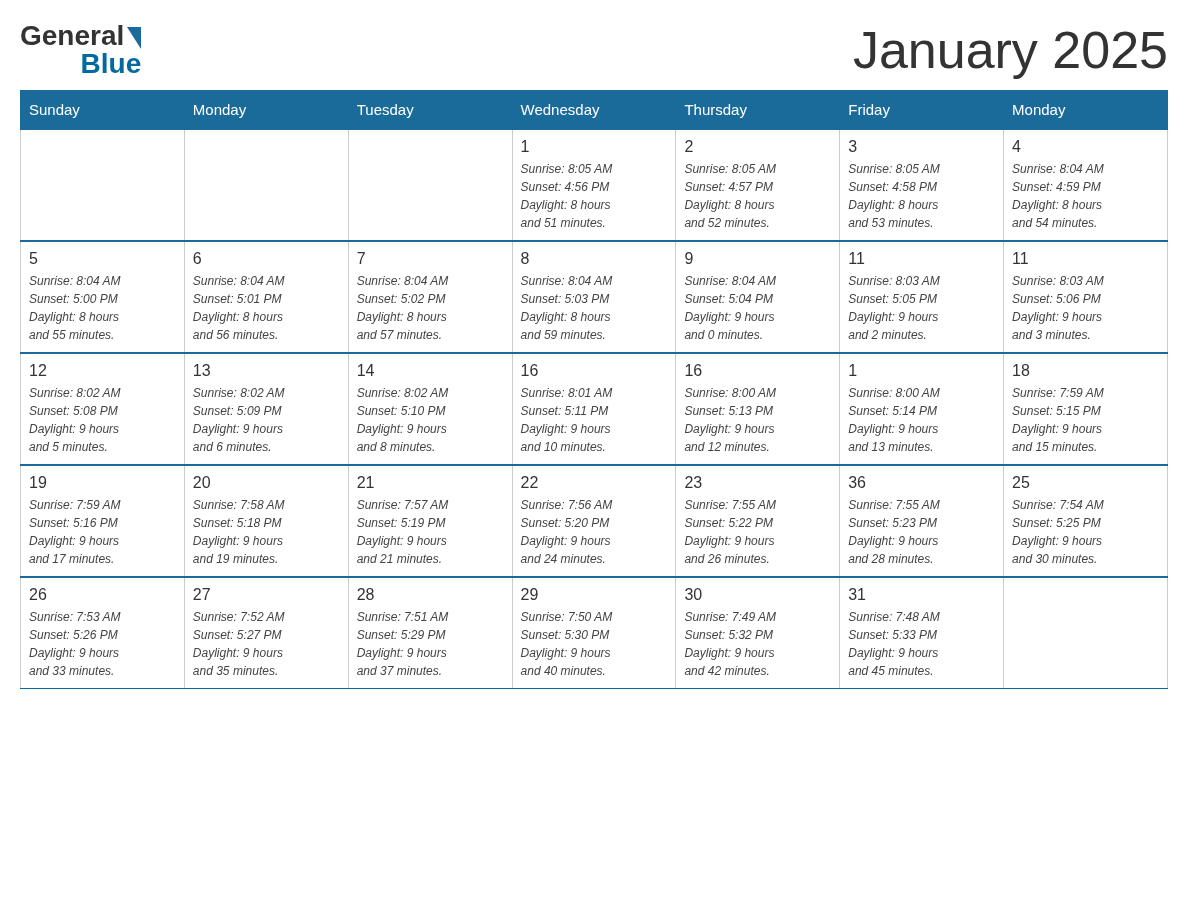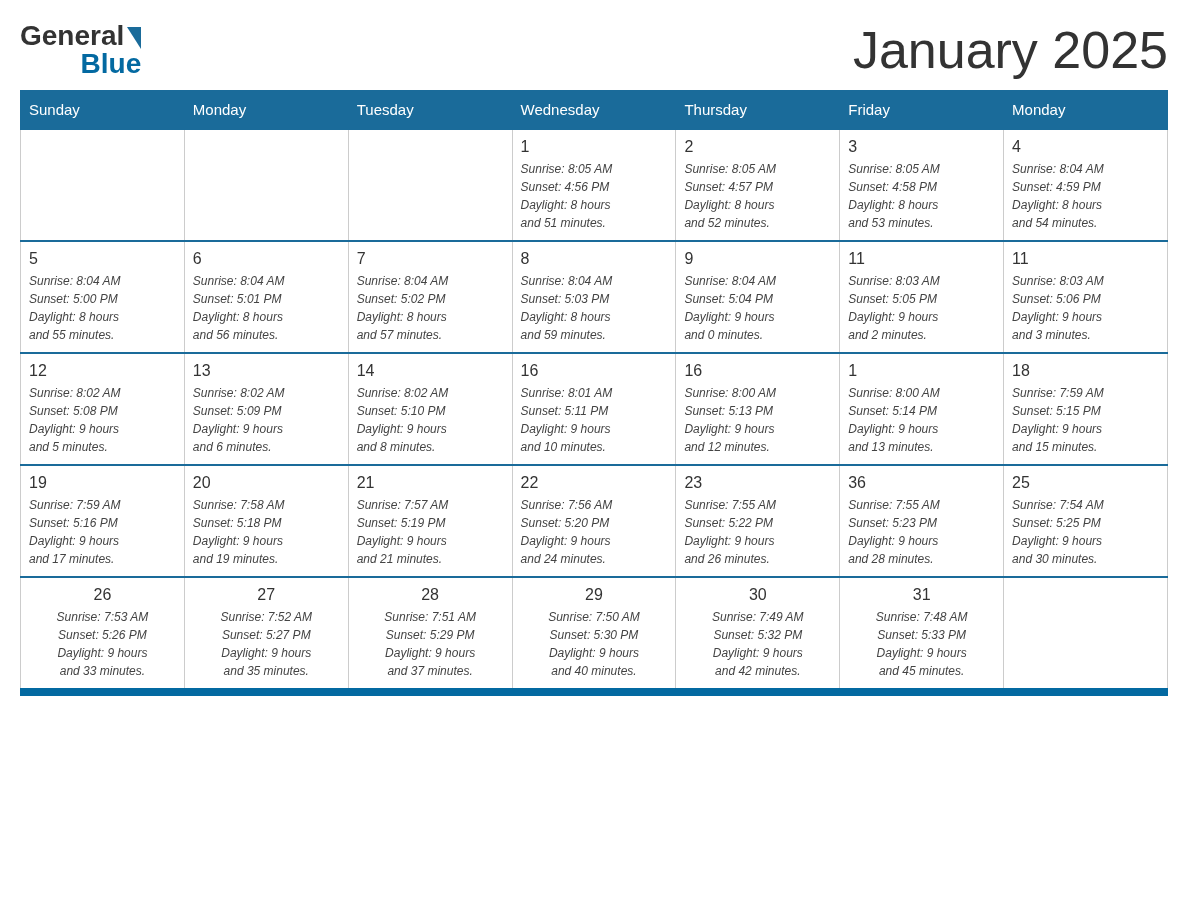--- a/index.html
+++ b/index.html
@@ -92,22 +92,21 @@
       display: block;
       margin-bottom: 4px;
     }
     .day-info {
       font-size: 12px;
       color: #444;
       line-height: 1.5;
       font-style: italic;
     }
     .last-row td {
-      border-bottom: 8px solid #0369a1;
-      text-align: center;
+      border-bottom: 1px solid #0369a1;
     }
   </style>
 </head>
 <body>
 
 <div class="header-area">
   <div class="logo">
     <div class="logo-top">
       <span class="logo-general">General</span>
       <div class="logo-arrow"></div>

